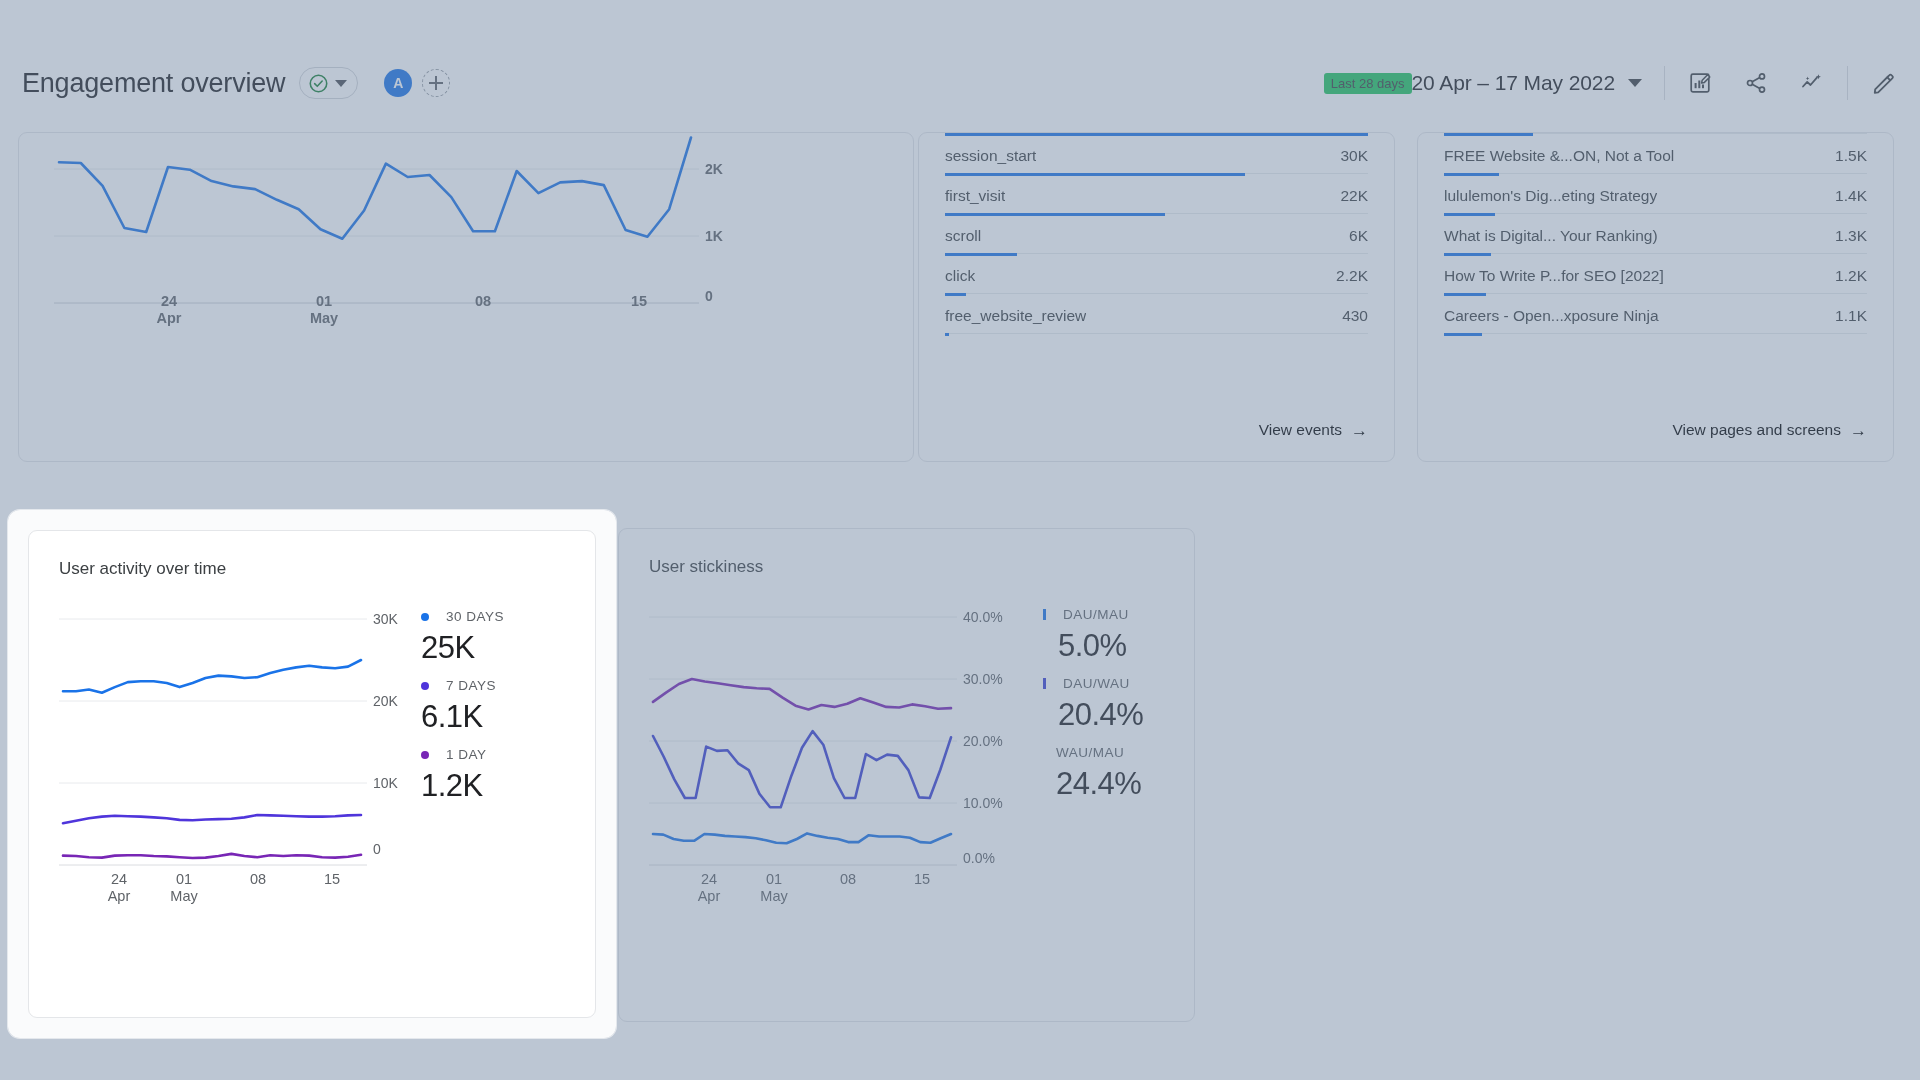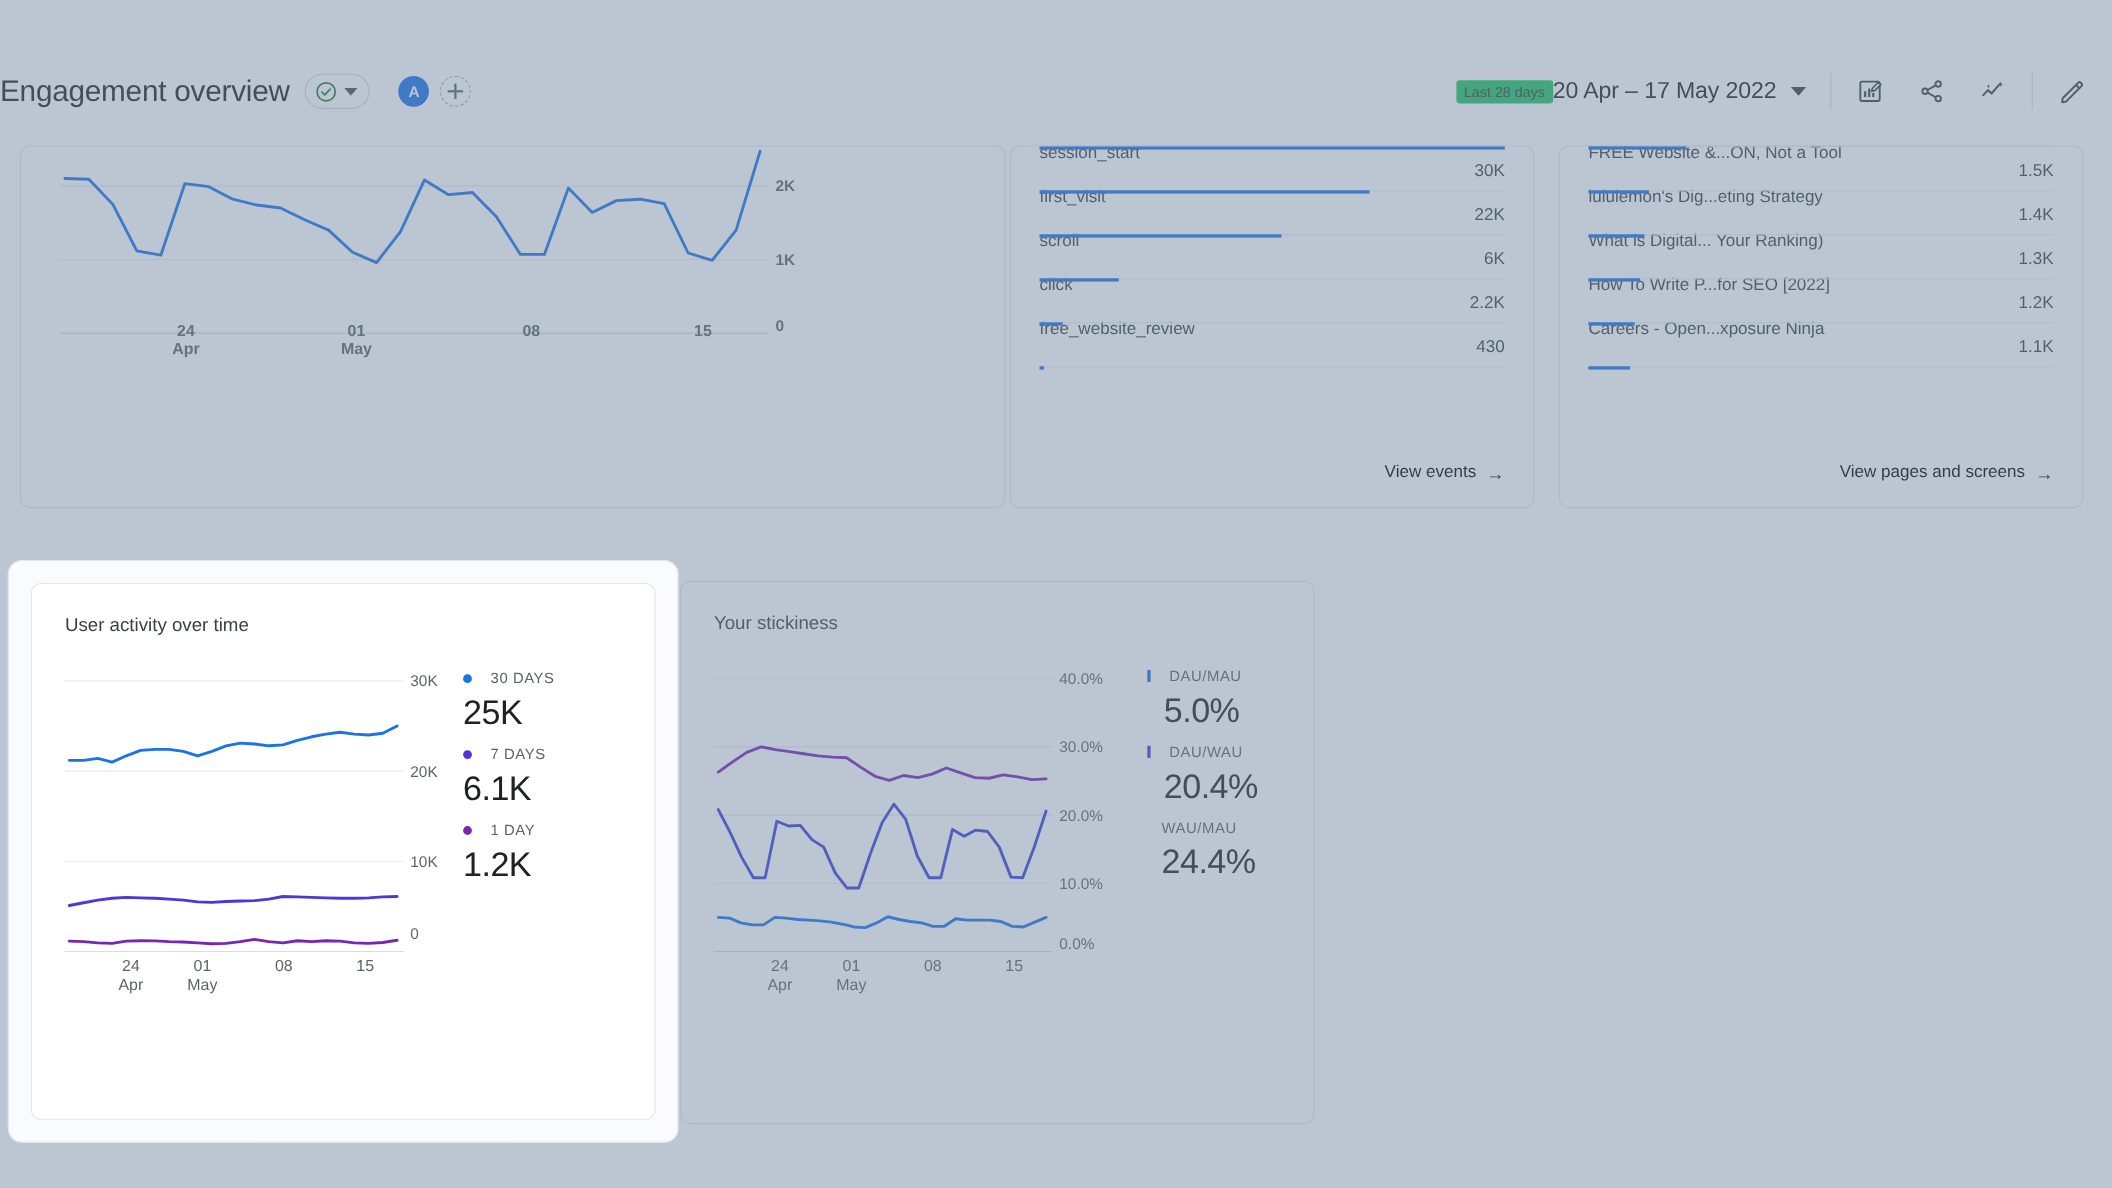--- a/index.html
+++ b/index.html
@@ -22,21 +22,21 @@
     z-index: 50;
   }
 
   
   .header {
     position: absolute; left: 0; top: 52px;
     width: 1920px; height: 62px;
     background: #ffffff;
     display: flex; align-items: center;
   }
-  .header-left { display: flex; align-items: center; }
+  .header-left { display: flex; align-items: center; padding-left: 22px; }
   .page-title {
     font-size: 27px; color: #202124; font-weight: 400;
     letter-spacing: -0.2px; white-space: nowrap;
   }
   .status-chip {
     margin-left: 14px;
     display: flex; align-items: center; gap: 6px;
     height: 32px; padding: 0 10px 0 8px;
     border: 1px solid #d3d6da; border-radius: 17px;
     background: transparent;
@@ -116,21 +116,21 @@
     display: flex; align-items: flex-end;
     border-bottom: 0;
   }
   .row-rule {
     position: absolute; left: 0; right: 0; top: 0; height: 1px; background: #e8eaed;
   }
   .row-bar {
     position: absolute; left: 0; top: 0; height: 3px; background: #1a73e8;
   }
   .row-label {
-    font-size: 15.5px; color: #3c4043; padding-bottom: 24px;
+    font-size: 15.5px; color: #3c4043; padding-bottom: 8px;
     white-space: nowrap; overflow: hidden; text-overflow: ellipsis;
   }
   .row-value {
     margin-left: auto; font-size: 15.5px; color: #3c4043; padding-bottom: 8px; white-space: nowrap;
   }
   .card-link {
     position: absolute; right: 26px; bottom: 22px;
     font-size: 15.5px; color: #000000;
     display: flex; align-items: center; gap: 9px;
     white-space: nowrap;
@@ -412,21 +412,21 @@
           <div class="legend-head">
             <span class="legend-dot" style="background:#7826b5"></span>
             <span>1 DAY</span>
           </div>
           <div class="legend-value">1.2K</div>
         </div>
       </div>
     </div>
 
     <div class="card" id="card-stickiness">
-      <div class="card-title" style="position:absolute; left:30px; top:28px;">Your stickiness</div>
+      <div class="card-title" style="position:absolute; left:30px; top:28px;">User stickiness</div>
 
       <svg width="577" height="494" viewBox="0 0 577 494" style="position:absolute;left:0;top:0">
         <line x1="30" y1="88" x2="338" y2="88" stroke="#e8eaed" stroke-width="1"></line>
         <line x1="30" y1="150" x2="338" y2="150" stroke="#e8eaed" stroke-width="1"></line>
         <line x1="30" y1="212" x2="338" y2="212" stroke="#e8eaed" stroke-width="1"></line>
         <line x1="30" y1="274" x2="338" y2="274" stroke="#e8eaed" stroke-width="1"></line>
         <line x1="30" y1="336" x2="338" y2="336" stroke="#dadce0" stroke-width="1"></line>
         <polyline id="st-s0" fill="none" stroke="#7826b5" stroke-width="2.6" stroke-linejoin="round" stroke-linecap="round" points="34.0,172.9 47.0,163.6 59.9,155.0 72.9,150.0 85.8,152.5 98.8,154.3 111.7,156.2 124.7,158.1 137.7,159.3 150.6,159.9 163.6,168.6 176.5,176.7 189.5,180.4 202.4,176.0 215.4,177.9 228.3,174.8 241.3,169.2 254.3,173.6 267.2,177.9 280.2,178.5 293.1,175.4 306.1,177.3 319.0,179.8 332.0,179.1"></polyline>
         <polyline id="st-s1" fill="none" stroke="#3b42d4" stroke-width="2.6" stroke-linejoin="round" stroke-linecap="round" points="34.0,207.0 44.6,227.5 55.3,250.4 65.9,269.0 76.6,269.0 87.2,217.6 97.9,221.9 108.5,221.3 119.1,234.3 129.8,241.1 140.4,264.7 151.1,278.3 161.7,278.3 172.4,246.7 183.0,218.8 193.6,202.1 204.3,215.7 214.9,249.2 225.6,269.0 236.2,269.0 246.9,225.0 257.5,231.2 268.1,225.6 278.8,226.9 289.4,241.1 300.1,268.4 310.7,269.0 321.4,240.5 332.0,208.3"></polyline>
         <polyline id="st-s2" fill="none" stroke="#1a73e8" stroke-width="2.6" stroke-linejoin="round" stroke-linecap="round" points="34.0,305.0 44.3,305.6 54.6,310.0 64.8,311.8 75.1,311.8 85.4,305.0 95.7,305.6 105.9,306.9 116.2,307.5 126.5,308.1 136.8,309.3 147.0,311.2 157.3,313.7 167.6,314.3 177.9,310.0 188.1,304.4 198.4,306.9 208.7,308.7 219.0,310.0 229.2,313.1 239.5,313.1 249.8,306.2 260.1,307.5 270.3,307.5 280.6,307.5 290.9,308.7 301.2,313.1 311.4,313.7 321.7,309.3 332.0,305.0"></polyline>

